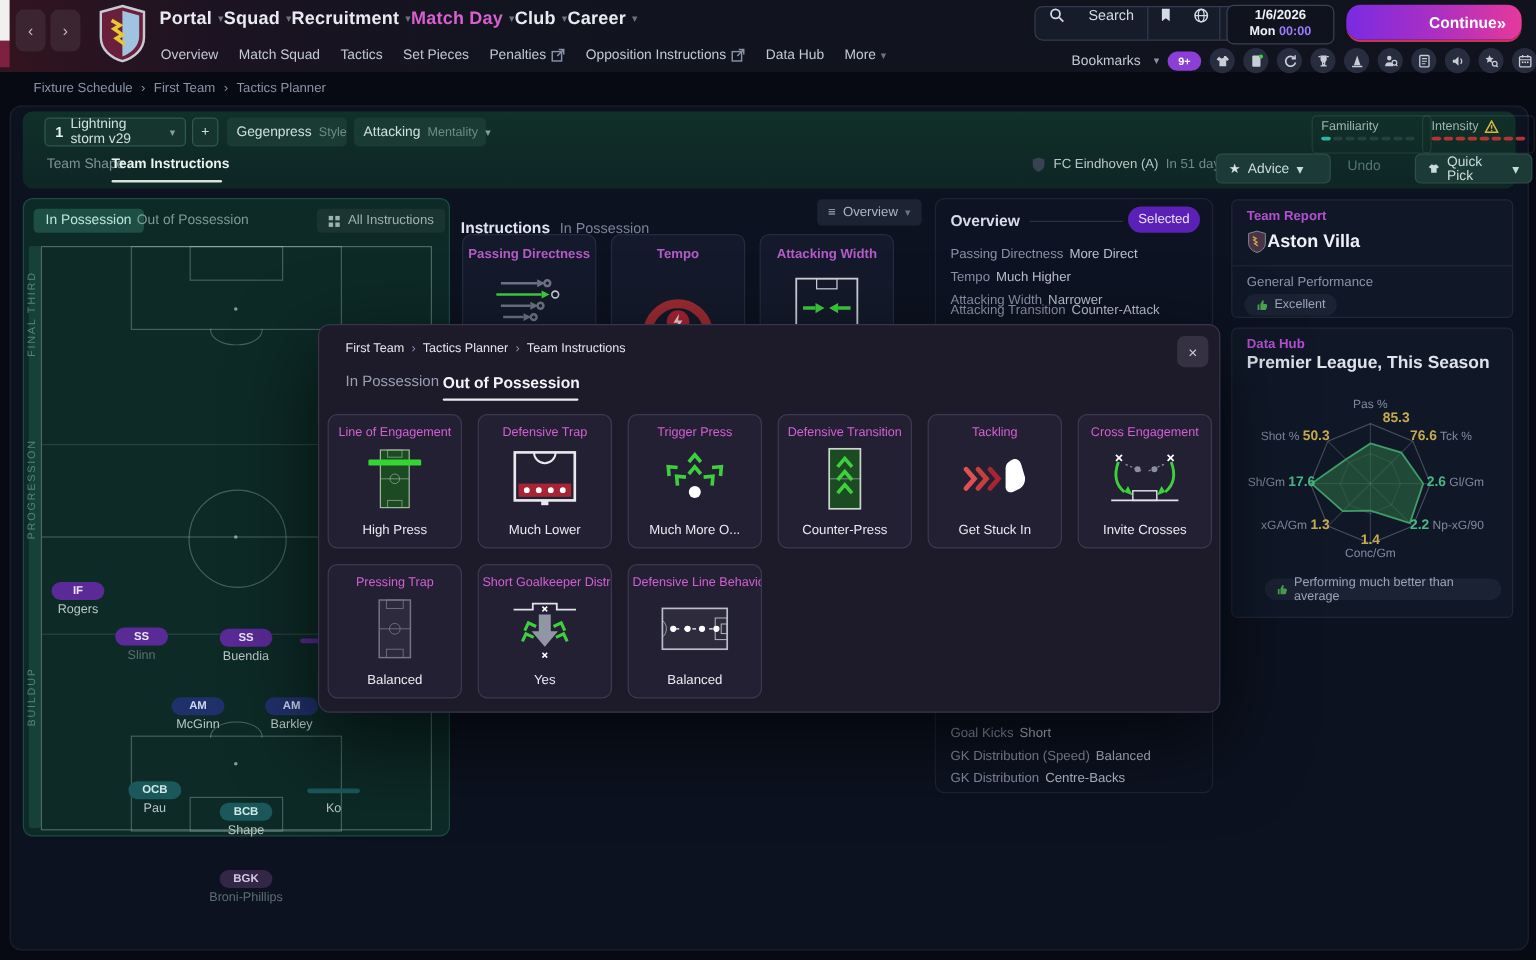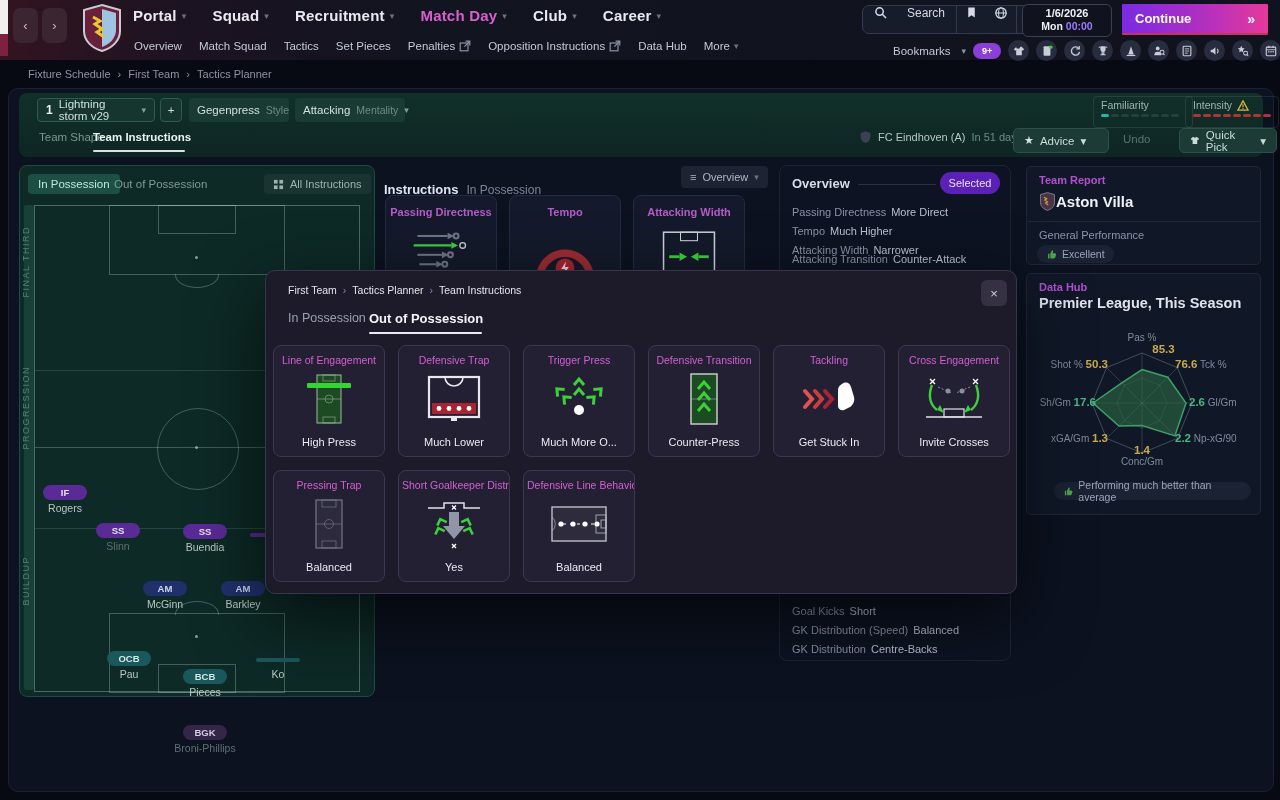--- a/index.html
+++ b/index.html
@@ -4,35 +4,35 @@
 <style>
   html,body{margin:0;padding:0}
   body{width:1280px;height:800px;background:#070a12;font-family:"Liberation Sans","DejaVu Sans",sans-serif;overflow:hidden;position:relative;color:#cfd4e0}
   .abs{position:absolute}
   svg{display:block}
   
   #topbar{position:absolute;left:0;top:0;width:1280px;height:60px;background:linear-gradient(90deg,#33141f 0%,#1c1322 14%,#12141f 32%,#10121d 100%)}
   #corner-white{position:absolute;left:0;top:0;width:8px;height:34px;background:#f2f0ee}
   #corner-red{position:absolute;left:0;top:34px;width:8px;height:22px;background:#7e2140}
   .navbtn{position:absolute;top:8px;width:25px;height:35px;border-radius:7px;background:#3b2530;color:#cdb9c2;font-size:13px;display:flex;align-items:center;justify-content:center}
-  #main-nav{position:absolute;left:133px;top:7px;display:flex;gap:26px;align-items:center}
+  #main-nav{position:absolute;left:133px;top:7px;display:flex;align-items:center}
   .nav-item{font-size:15px;font-weight:bold;color:#e9eaf1;letter-spacing:.2px;display:flex;align-items:center;gap:5px}
   .nav-item .chev{color:#6b7280;font-size:9px}
   .nav-item.active{color:#d85fd0}
   #sub-nav{position:absolute;left:134px;top:40px;display:flex;gap:17px;align-items:center}
   .subnav-item{font-size:11.5px;color:#c3c9d6;display:flex;align-items:center;gap:4px}
   #search-group{position:absolute;left:862px;top:5px;height:27px;border:1px solid #353b4f;background:#171c2a;border-radius:7px;display:flex;align-items:center}
   .sg-seg{display:flex;gap:20px;padding:0 11px;height:100%}
   .sg-div{width:1px;height:100%;background:#353b4f}
   #search-group .lbl{font-size:12px;color:#d5dae6}
   #date-box{position:absolute;left:1022px;top:4px;width:88px;height:29px;border:1px solid #3a4156;background:#10131e;border-radius:6px;text-align:center;padding-top:2px}
   #date-box .d1{font-size:11px;font-weight:bold;color:#eef0f6;line-height:13px}
   #date-box .d2{font-size:10.5px;font-weight:bold;color:#eef0f6;line-height:12px}
   #date-box .time{color:#9d7bff}
-  #continue-btn{position:absolute;left:1122px;top:4px;width:146px;height:29px;border-radius:1px;background:linear-gradient(90deg,#7a2be2,#b02fc0 55%,#e6399b);box-shadow:0 2px 0 rgba(230,57,107,.85);display:flex;align-items:center;justify-content:space-between;padding:0 13px;box-sizing:border-box}
+  #continue-btn{position:absolute;left:1122px;top:4px;width:146px;height:29px;border-radius:12px;background:linear-gradient(90deg,#7a2be2,#b02fc0 55%,#e6399b);box-shadow:0 2px 0 rgba(230,57,107,.85);display:flex;align-items:center;justify-content:flex-end;padding:0 13px;box-sizing:border-box}
   #continue-btn .lbl{font-size:13px;font-weight:bold;color:#fff}
   #continue-btn .arr{color:#fff;font-size:14px;font-weight:bold}
   #bookmarks-row{position:absolute;left:893px;top:40px;display:flex;align-items:center;gap:7px}
   #bookmarks-row .lbl{font-size:11.5px;color:#c3c9d6;margin-right:4px}
   .circ{width:21px;height:21px;border-radius:50%;background:#272d3f;display:flex;align-items:center;justify-content:center}
   #notif-badge{min-width:22px;height:16px;border-radius:8px;background:#8b3fd6;color:#fff;font-size:9px;font-weight:bold;display:flex;align-items:center;justify-content:center;padding:0 3px}
   
   #crumb-row{position:absolute;left:0;top:60px;width:1280px;height:28px}
   #crumb{position:absolute;left:28px;top:8px;font-size:11px;color:#8b93a6;display:flex;gap:7px}
   #page-close{position:absolute;left:1248px;top:63px;width:22px;height:22px;border-radius:5px;color:#9aa1b2;font-size:13px;display:flex;align-items:center;justify-content:center;background:#161b28}
@@ -453,21 +453,21 @@
     </div>
 
     <div class="pl" style="left:45px;top:316px"><span class="chip purple">IF</span><span class="pname">Rogers</span></div>
     <div class="pl" style="left:98px;top:354px"><span class="chip purple">SS</span><span class="pname dim">Slinn</span></div>
     <div class="pl" style="left:185px;top:355px"><span class="chip purple">SS</span><span class="pname">Buendia</span></div>
     <div class="pl" style="left:252px;top:357px"><span class="chip purple"></span><span class="pname">El</span></div>
     <div class="pl" style="left:145px;top:412px"><span class="chip blue">AM</span><span class="pname">McGinn</span></div>
     <div class="pl" style="left:223px;top:412px"><span class="chip blue">AM</span><span class="pname">Barkley</span></div>
     <div class="pl" style="left:109px;top:482px"><span class="chip teal">OCB</span><span class="pname">Pau</span></div>
     <div class="pl" style="left:258px;top:482px"><span class="chip teal"></span><span class="pname">Ko</span></div>
-    <div class="pl" style="left:185px;top:500px"><span class="chip teal">BCB</span><span class="pname">Pieces</span></div>
+    <div class="pl" style="left:185px;top:500px"><span class="chip teal">BCB</span><span class="pname">Shape</span></div>
     <div class="pl" style="left:185px;top:556px"><span class="chip gk">BGK</span><span class="pname dim">Broni-Phillips</span></div>
   </div>
 
   <div id="instr-head">
     <span class="t">Instructions</span>
     <span class="m">In Possession</span>
   </div>
   <div id="view-dd">
     <span>≡</span>
     <span>Overview</span>

